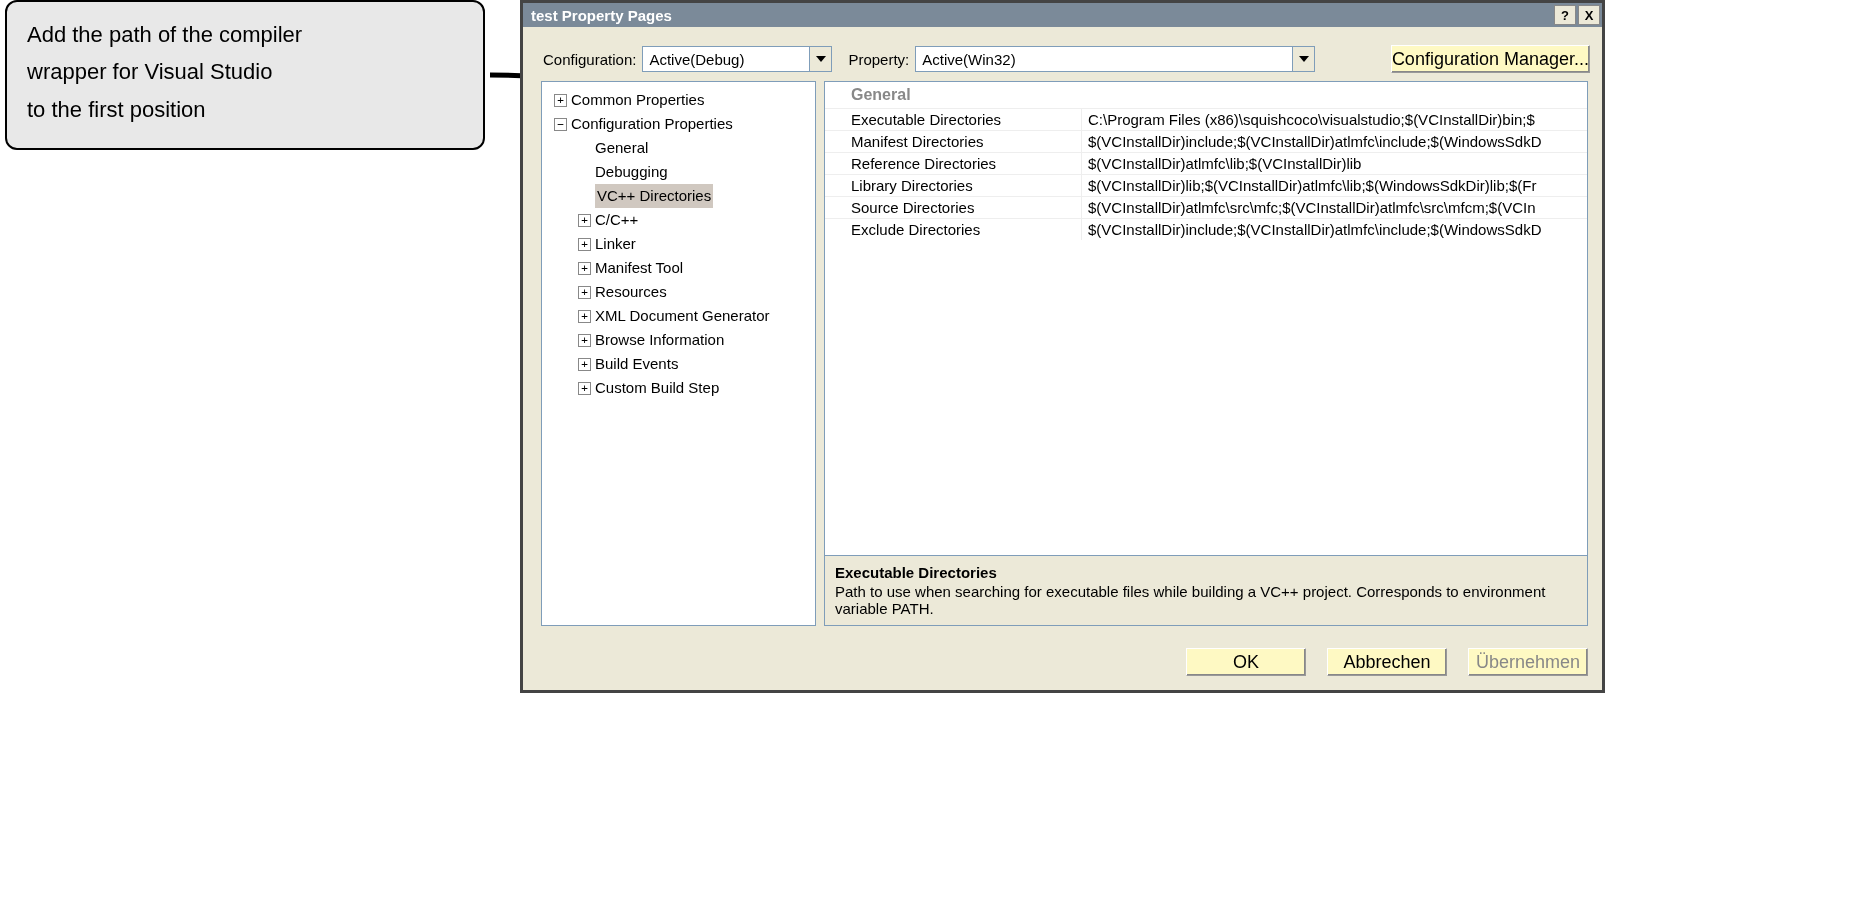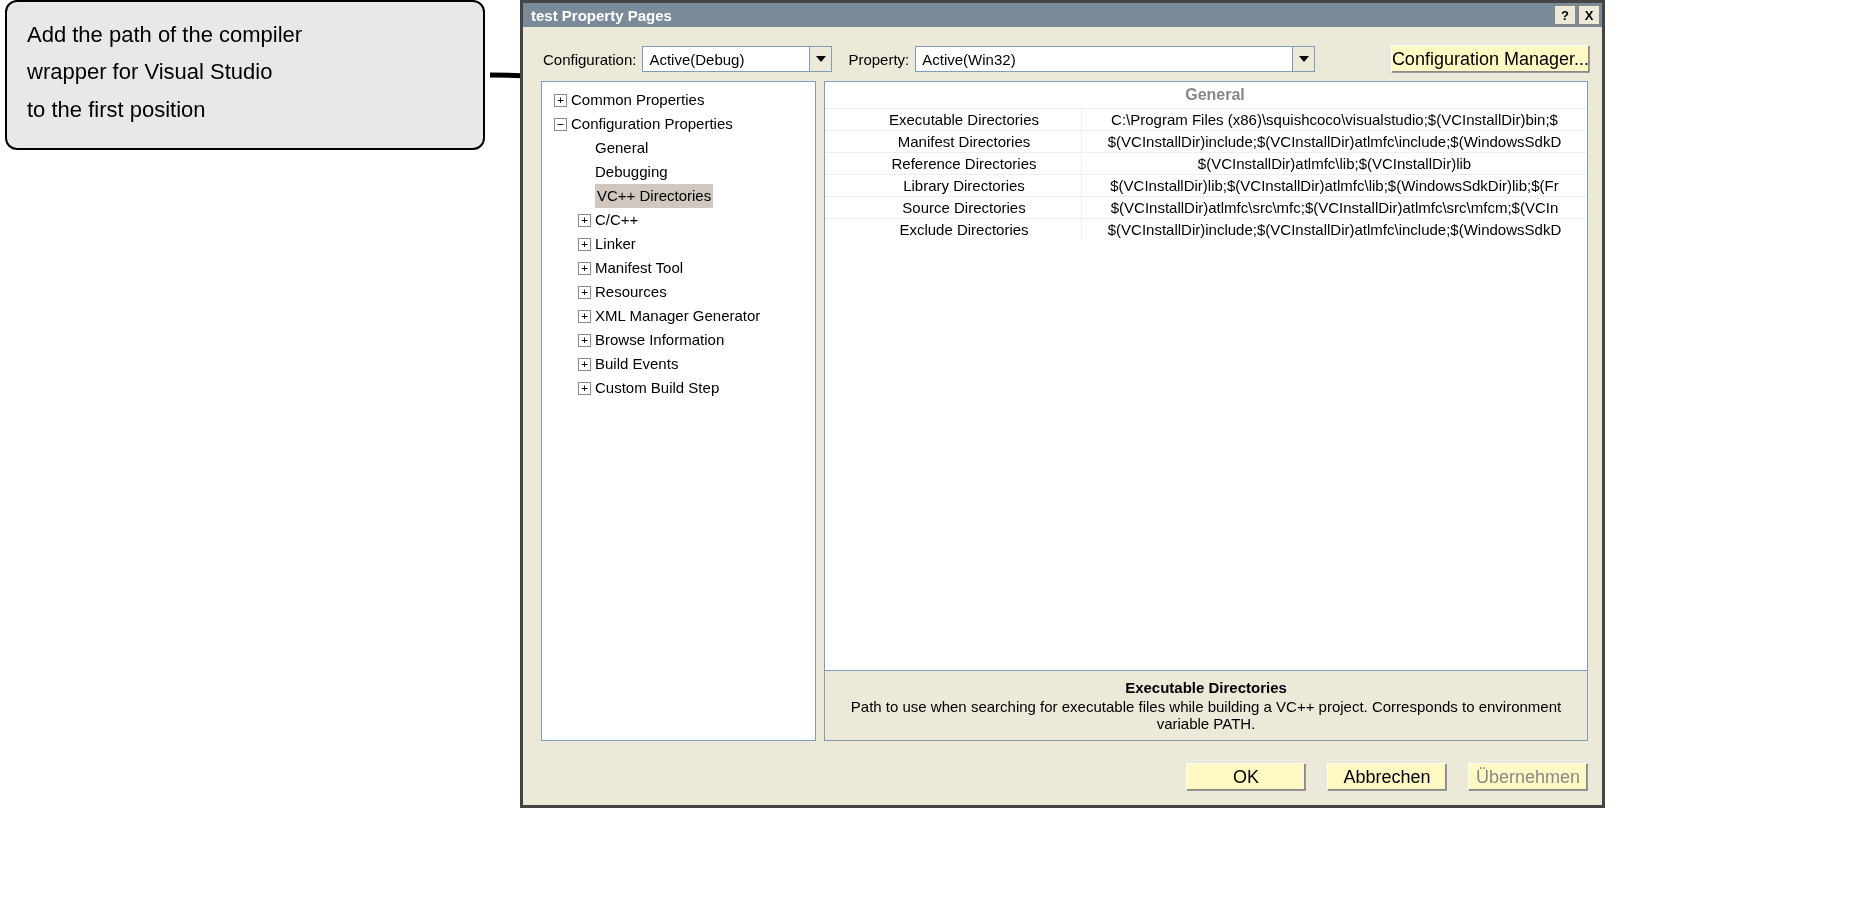--- a/index.html
+++ b/index.html
@@ -31,29 +31,28 @@
     left: 485px;
     width: 360px;
     height: 90px;
     pointer-events: none;
   }
   .dialog {
     position: absolute;
     top: 0;
     left: 520px;
     width: 1085px;
-    height: 808px;
+    height: 693px;
     background: #ece9d8;
     border-top: 3px solid #444;
     border-left: 3px solid #444;
     border-right: 3px solid #444;
     border-bottom: 3px solid #444;
     display: flex;
     flex-direction: column;
-    text-align: center;
   }
   .titlebar {
     height: 24px;
     background: #7b8a99;
     color: #fff;
     display: flex;
     align-items: center;
     padding: 0 2px 0 8px;
     font-weight: bold;
     font-size: 15px;
@@ -295,21 +294,21 @@
         <div class="tree-item level1">
           <span class="exp">+</span>
           <span class="label">Manifest Tool</span>
         </div>
         <div class="tree-item level1">
           <span class="exp">+</span>
           <span class="label">Resources</span>
         </div>
         <div class="tree-item level1">
           <span class="exp">+</span>
-          <span class="label">XML Manager Generator</span>
+          <span class="label">XML Document Generator</span>
         </div>
         <div class="tree-item level1">
           <span class="exp">+</span>
           <span class="label">Browse Information</span>
         </div>
         <div class="tree-item level1">
           <span class="exp">+</span>
           <span class="label">Build Events</span>
         </div>
         <div class="tree-item level1">

